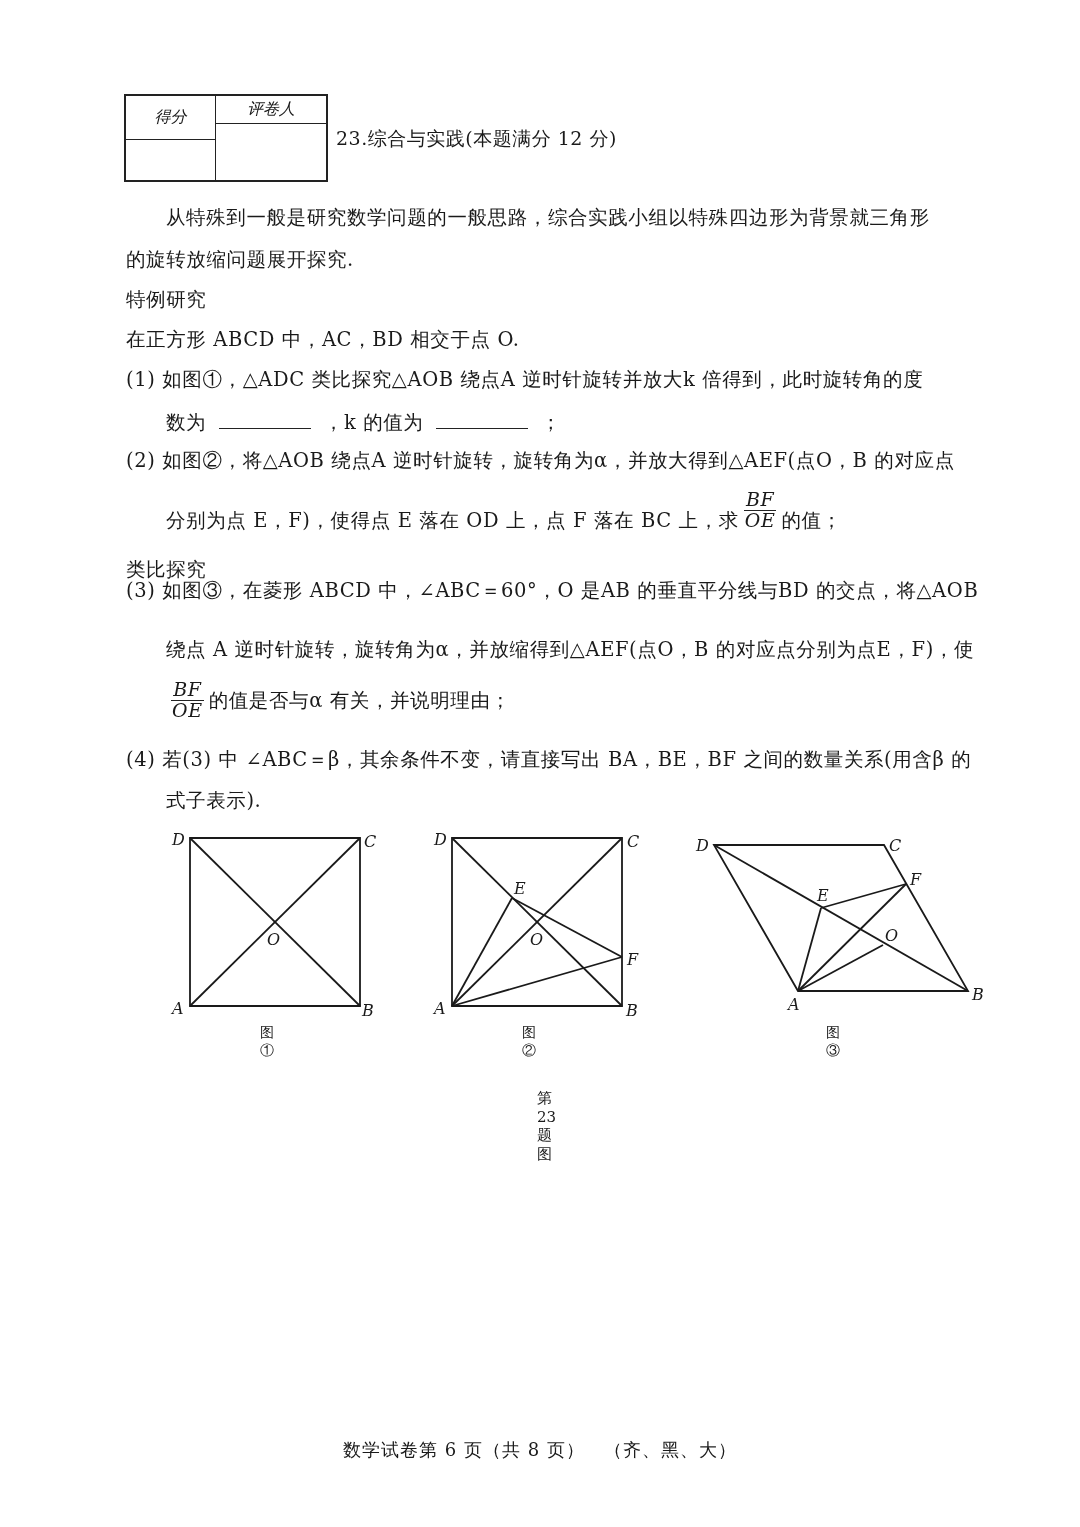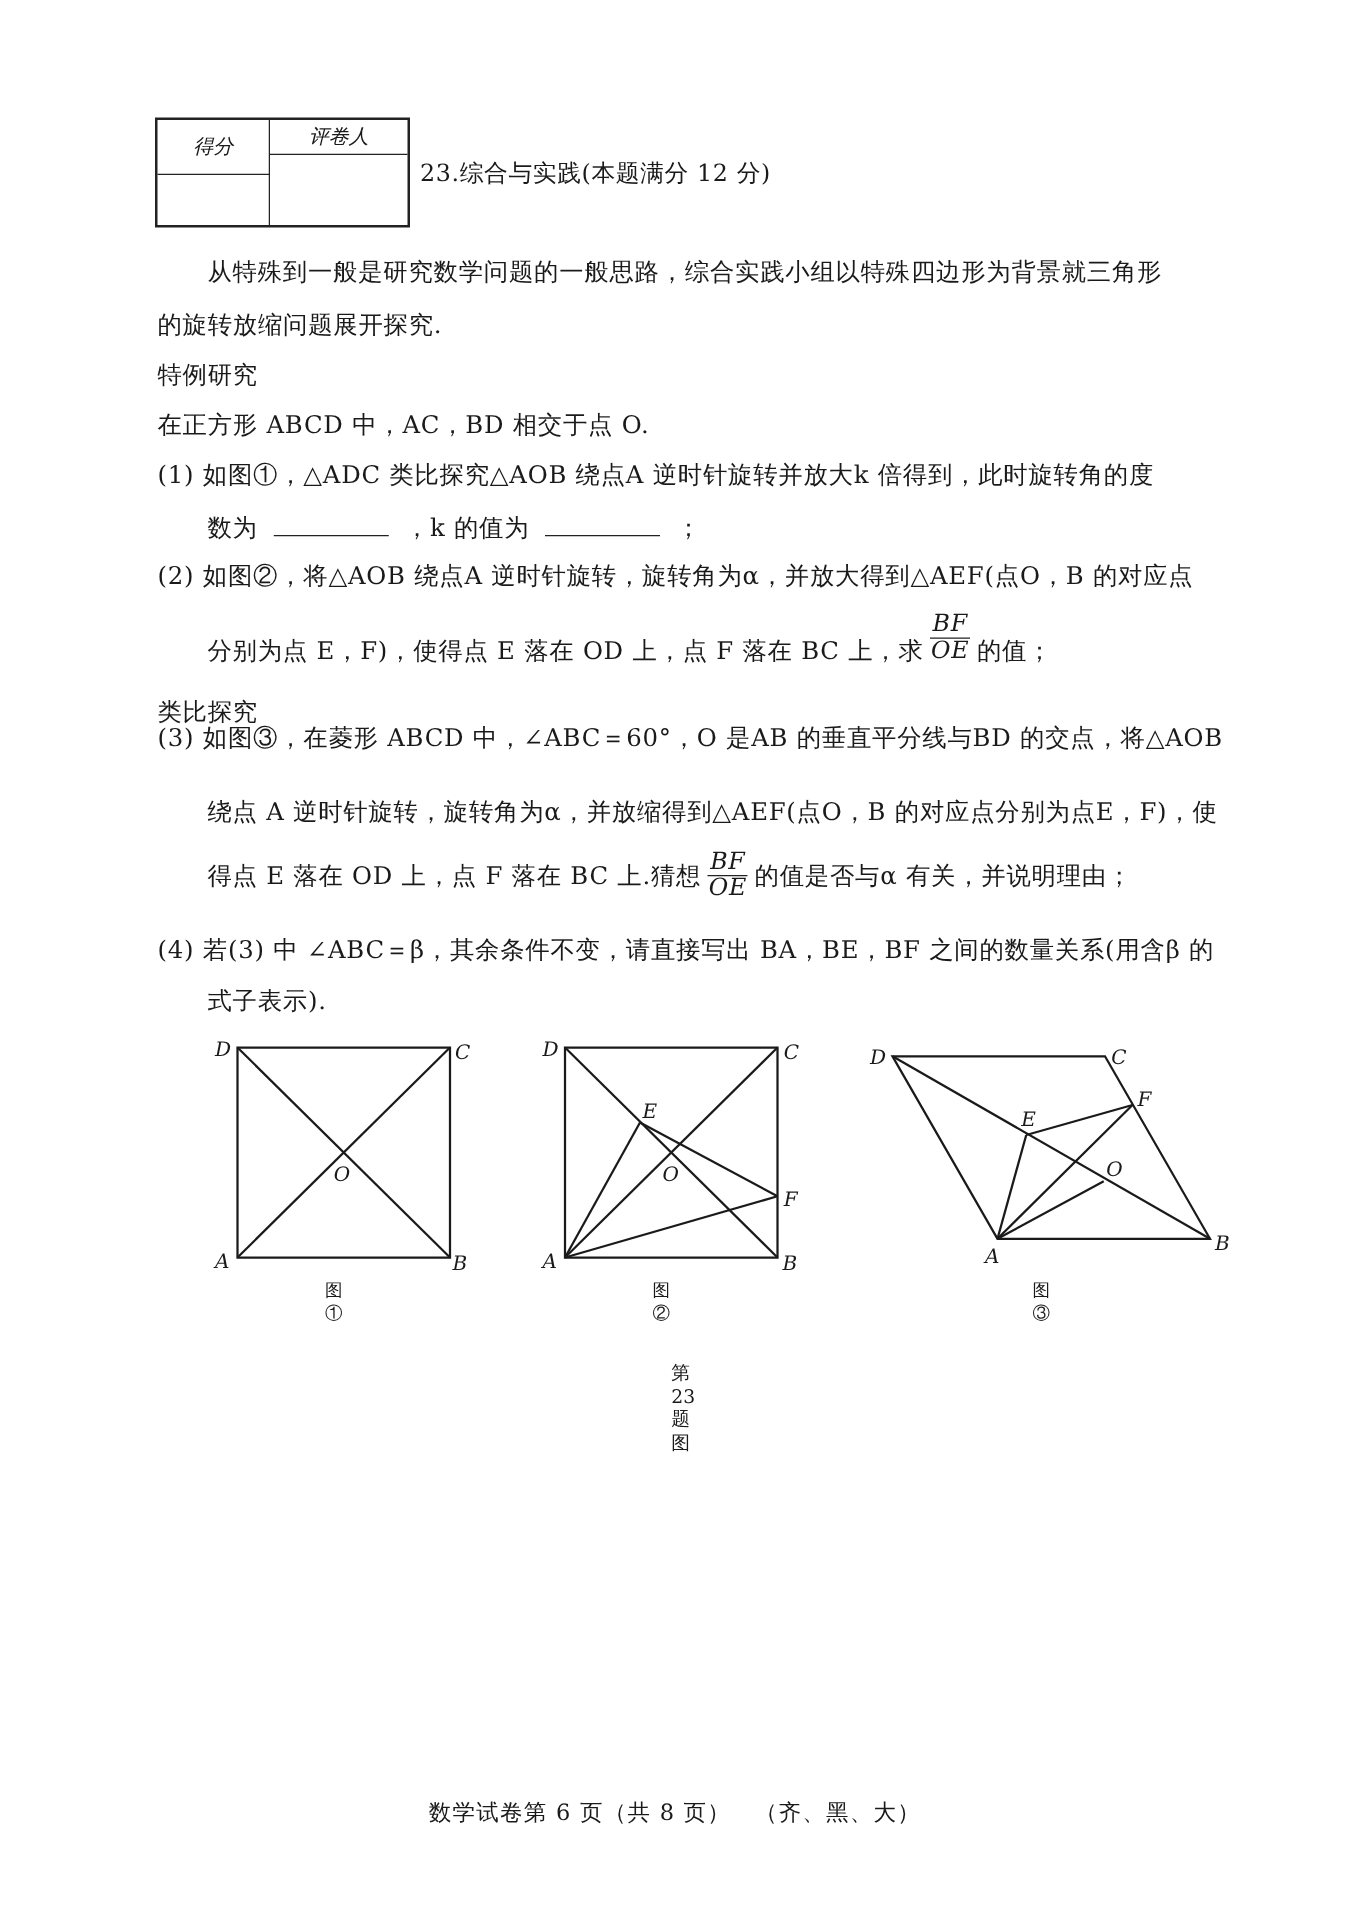--- a/index.html
+++ b/index.html
@@ -66,21 +66,20 @@
 </div>
 
 <div class="abs para" style="left:126px; top:560px;">类比探究</div>
 
 <div class="abs para" style="left:126px; top:567px;margin-top:14px;">
   <span>(3)</span>
   <span>如图③，在菱形 ABCD 中，∠ABC＝60°，O 是AB 的垂直平分线与BD 的交点，将△AOB</span>
 </div>
 <div class="abs para" style="left:166px; top:640px;">绕点 A 逆时针旋转，旋转角为α，并放缩得到△AEF(点O，B 的对应点分别为点E，F)，使</div>
 <div class="abs para" style="left:166px; top:680px; display:flex; align-items:center;">
-  <span>得点 E 落在 OD 上，点 F 落在 BC 上.猜想</span>
   <span class="frac">
     <span class="num">BF</span>
     <span class="den">OE</span>
   </span>
   <span>的值是否与α 有关，并说明理由；</span>
 </div>
 
 <div class="abs para" style="left:126px; top:750px;">
   <span>(4)</span>
   <span>若(3) 中 ∠ABC＝β，其余条件不变，请直接写出 BA，BE，BF 之间的数量关系(用含β 的</span>

